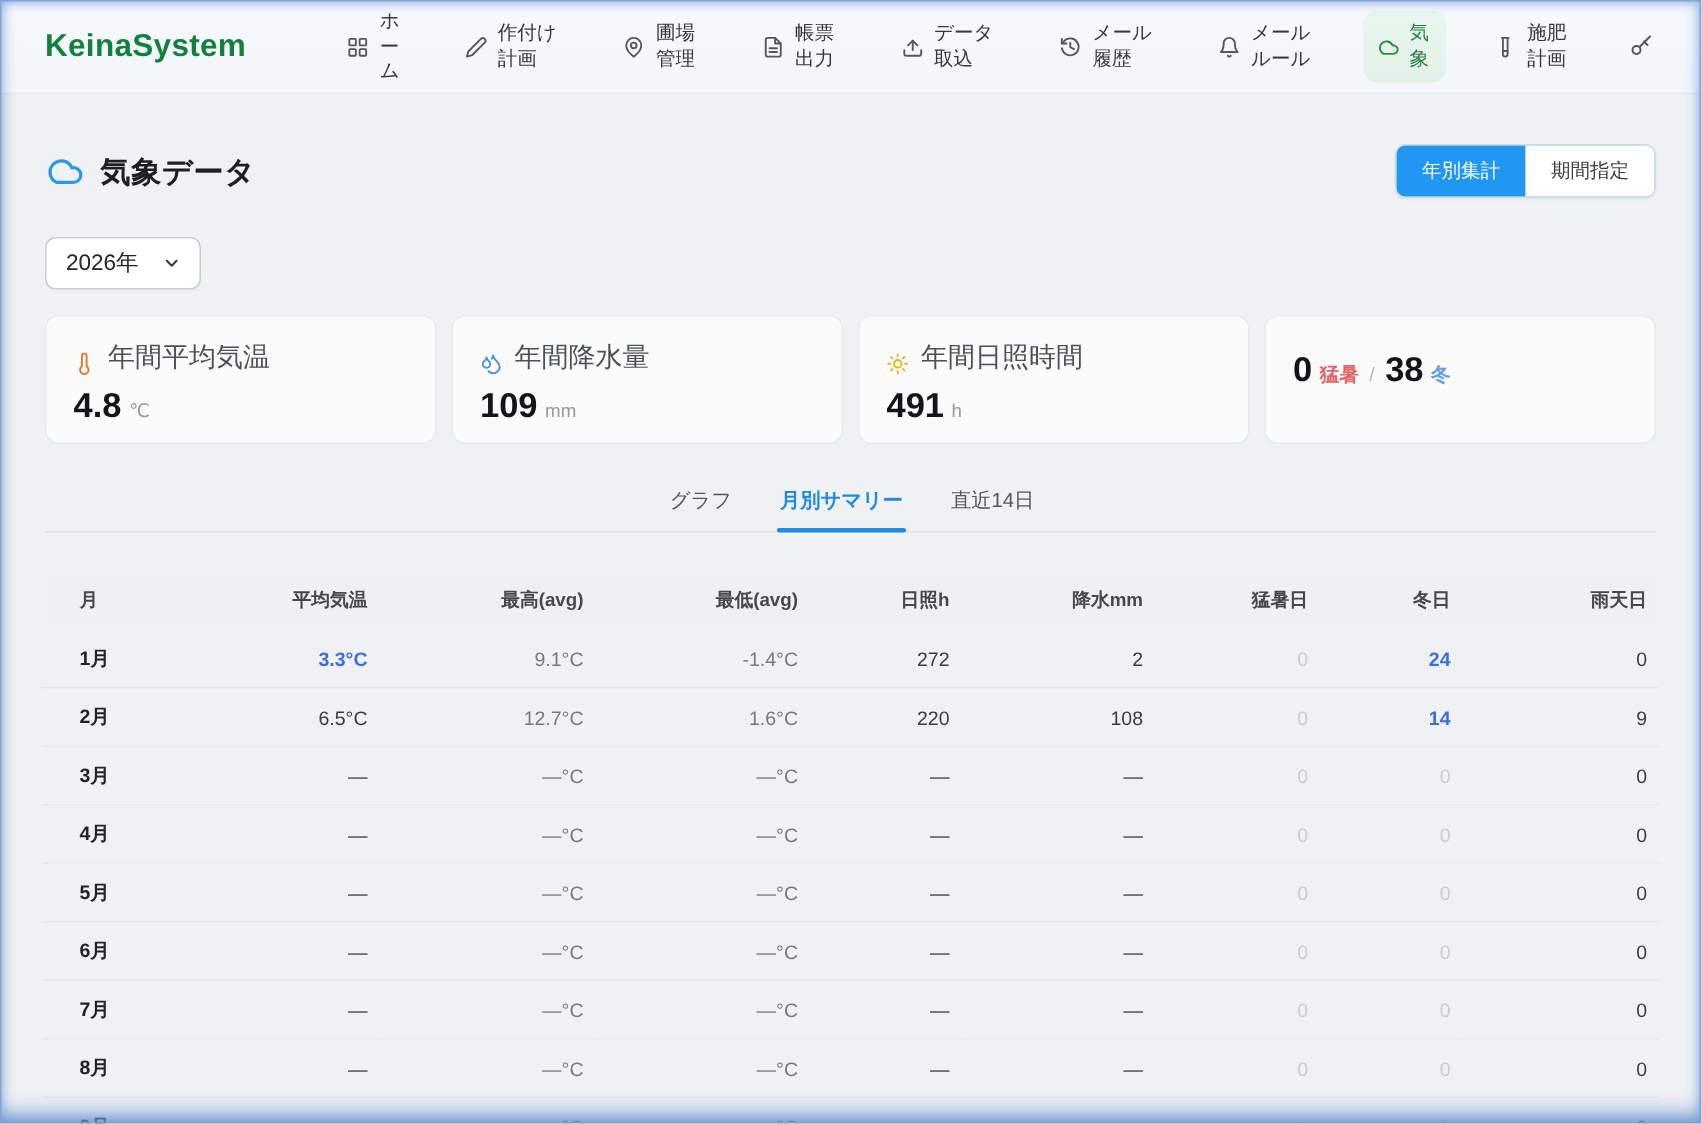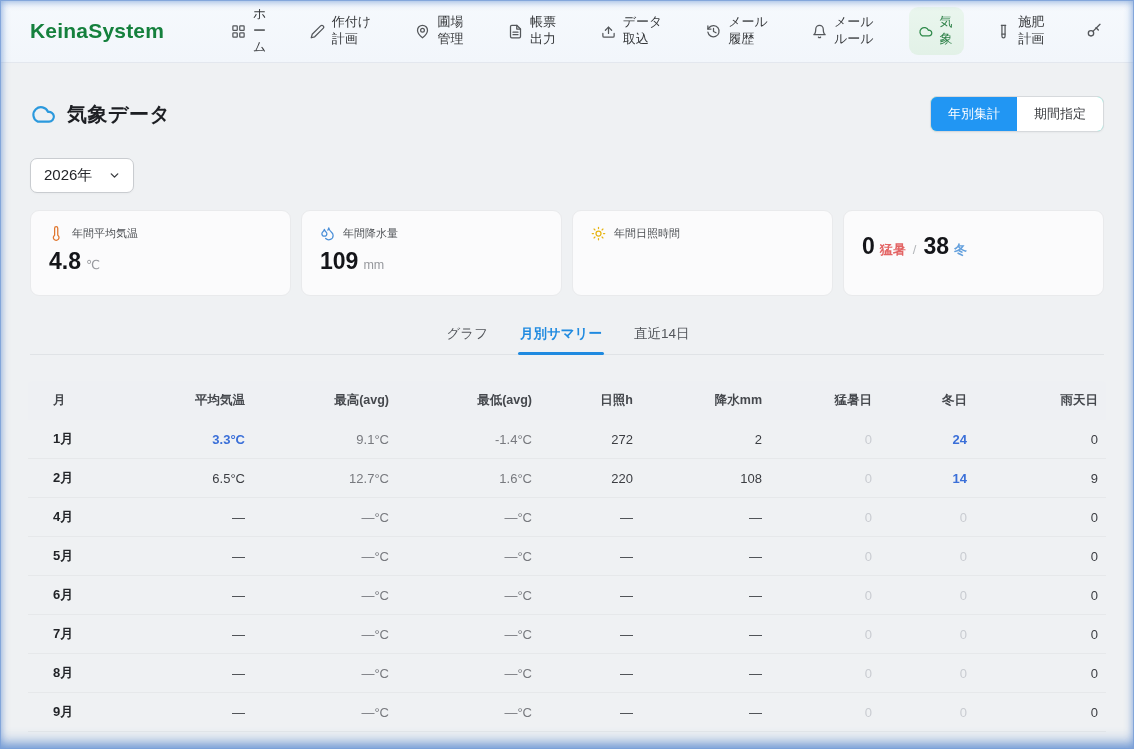--- a/index.html
+++ b/index.html
@@ -60,21 +60,21 @@
     font-size:15px; color:#232529; cursor:pointer; box-shadow:0 1px 2px rgba(0,0,0,.03);
   }
   .select svg{ width:13px; height:13px; stroke:#3a3c40; }
 
   
   .cards{ margin-top:17px; display:grid; grid-template-columns:repeat(4,1fr); gap:10px; }
   .card{
     background:#fbfbfc; border:1px solid #e9eaec; border-radius:9px;
     padding:15px 18px 14px; height:86px;
   }
-  .card-label{ display:flex; align-items:flex-end; gap:8px; font-size:11px; color:#4d5054; }
+  .card-label{ display:flex; align-items:flex-end; gap:8px; font-size:18px; color:#4d5054; }
   .card-label svg{ width:15px; height:15px; }
   .card-value{ margin-top:7px; display:flex; align-items:baseline; gap:5px; }
   .big{ font-size:23px; font-weight:bold; color:#141519; }
   .unit{ font-size:12.5px; color:#97999e; }
   .tag-hot{ font-size:13px; color:#e36464; font-weight:bold; }
   .tag-winter{ font-size:13px; color:#64a0dd; font-weight:bold; }
   .slash{ font-size:13px; color:#b3b6ba; margin:0 2px; }
 
   
   .tabs{ margin-top:29px; display:flex; gap:28px; border-bottom:1px solid #e0e3e6; padding-left:2px;justify-content:center; }
@@ -252,20 +252,24 @@
         </div>
       </div>
 
       <div class="card">
         <div class="card-label">
           <svg viewBox="0 0 24 24" fill="none" stroke="#e6b412" stroke-width="2" stroke-linecap="round" stroke-linejoin="round">
               <circle cx="12" cy="12" r="4"></circle>
               <path d="M12 2v2M12 20v2M4.9 4.9l1.4 1.4M17.7 17.7l1.4 1.4M2 12h2M20 12h2M4.9 19.1l1.4-1.4M17.7 6.3l1.4-1.4"></path>
             </svg>
           <span>年間日照時間</span>
+        </div>
+        <div class="card-value">
+          <span class="big">491</span>
+          <span class="unit">h</span>
         </div>
       </div>
 
       <div class="card">
         <div class="card-value">
           <span class="big">0</span>
           <span class="tag-hot">猛暑</span>
           <span class="slash">/</span>
           <span class="big">38</span>
           <span class="tag-winter">冬</span>
@@ -325,20 +329,31 @@
             <td class="dark">6.5°C</td>
             <td class="gray">12.7°C</td>
             <td class="gray">1.6°C</td>
             <td class="dark">220</td>
             <td class="dark">108</td>
             <td class="muted">0</td>
             <td class="blue">14</td>
             <td class="dark">9</td>
           </tr>
           <tr>
+            <td class="month">3月</td>
+            <td class="dark">—</td>
+            <td class="gray">—°C</td>
+            <td class="gray">—°C</td>
+            <td class="dark">—</td>
+            <td class="dark">—</td>
+            <td class="muted">0</td>
+            <td class="muted">0</td>
+            <td class="dark">0</td>
+          </tr>
+          <tr>
             <td class="month">4月</td>
             <td class="dark">—</td>
             <td class="gray">—°C</td>
             <td class="gray">—°C</td>
             <td class="dark">—</td>
             <td class="dark">—</td>
             <td class="muted">0</td>
             <td class="muted">0</td>
             <td class="dark">0</td>
           </tr>

